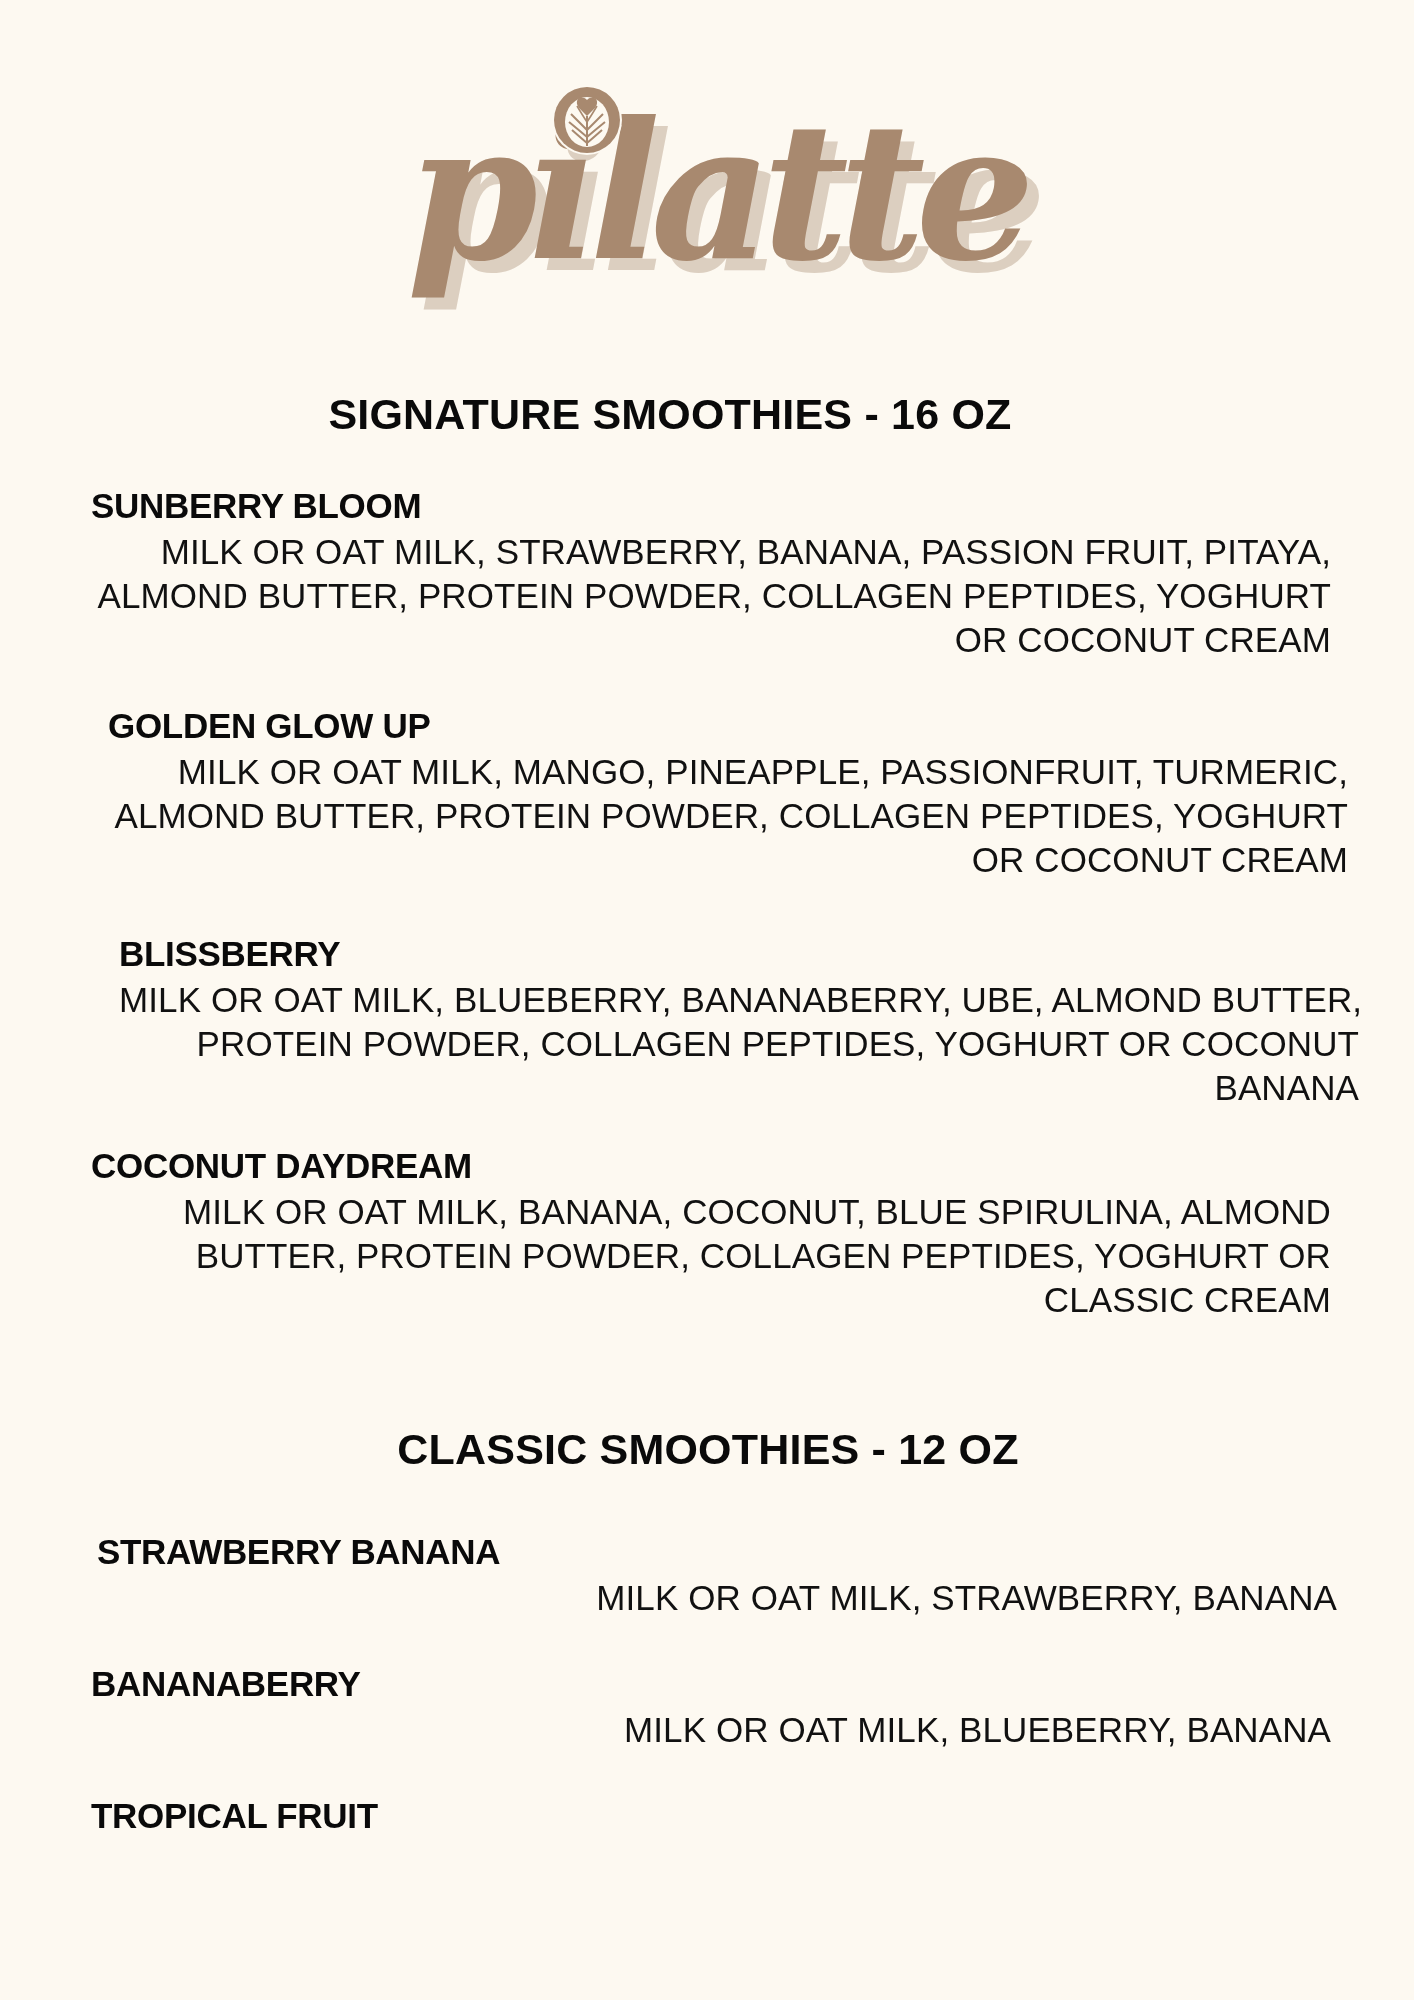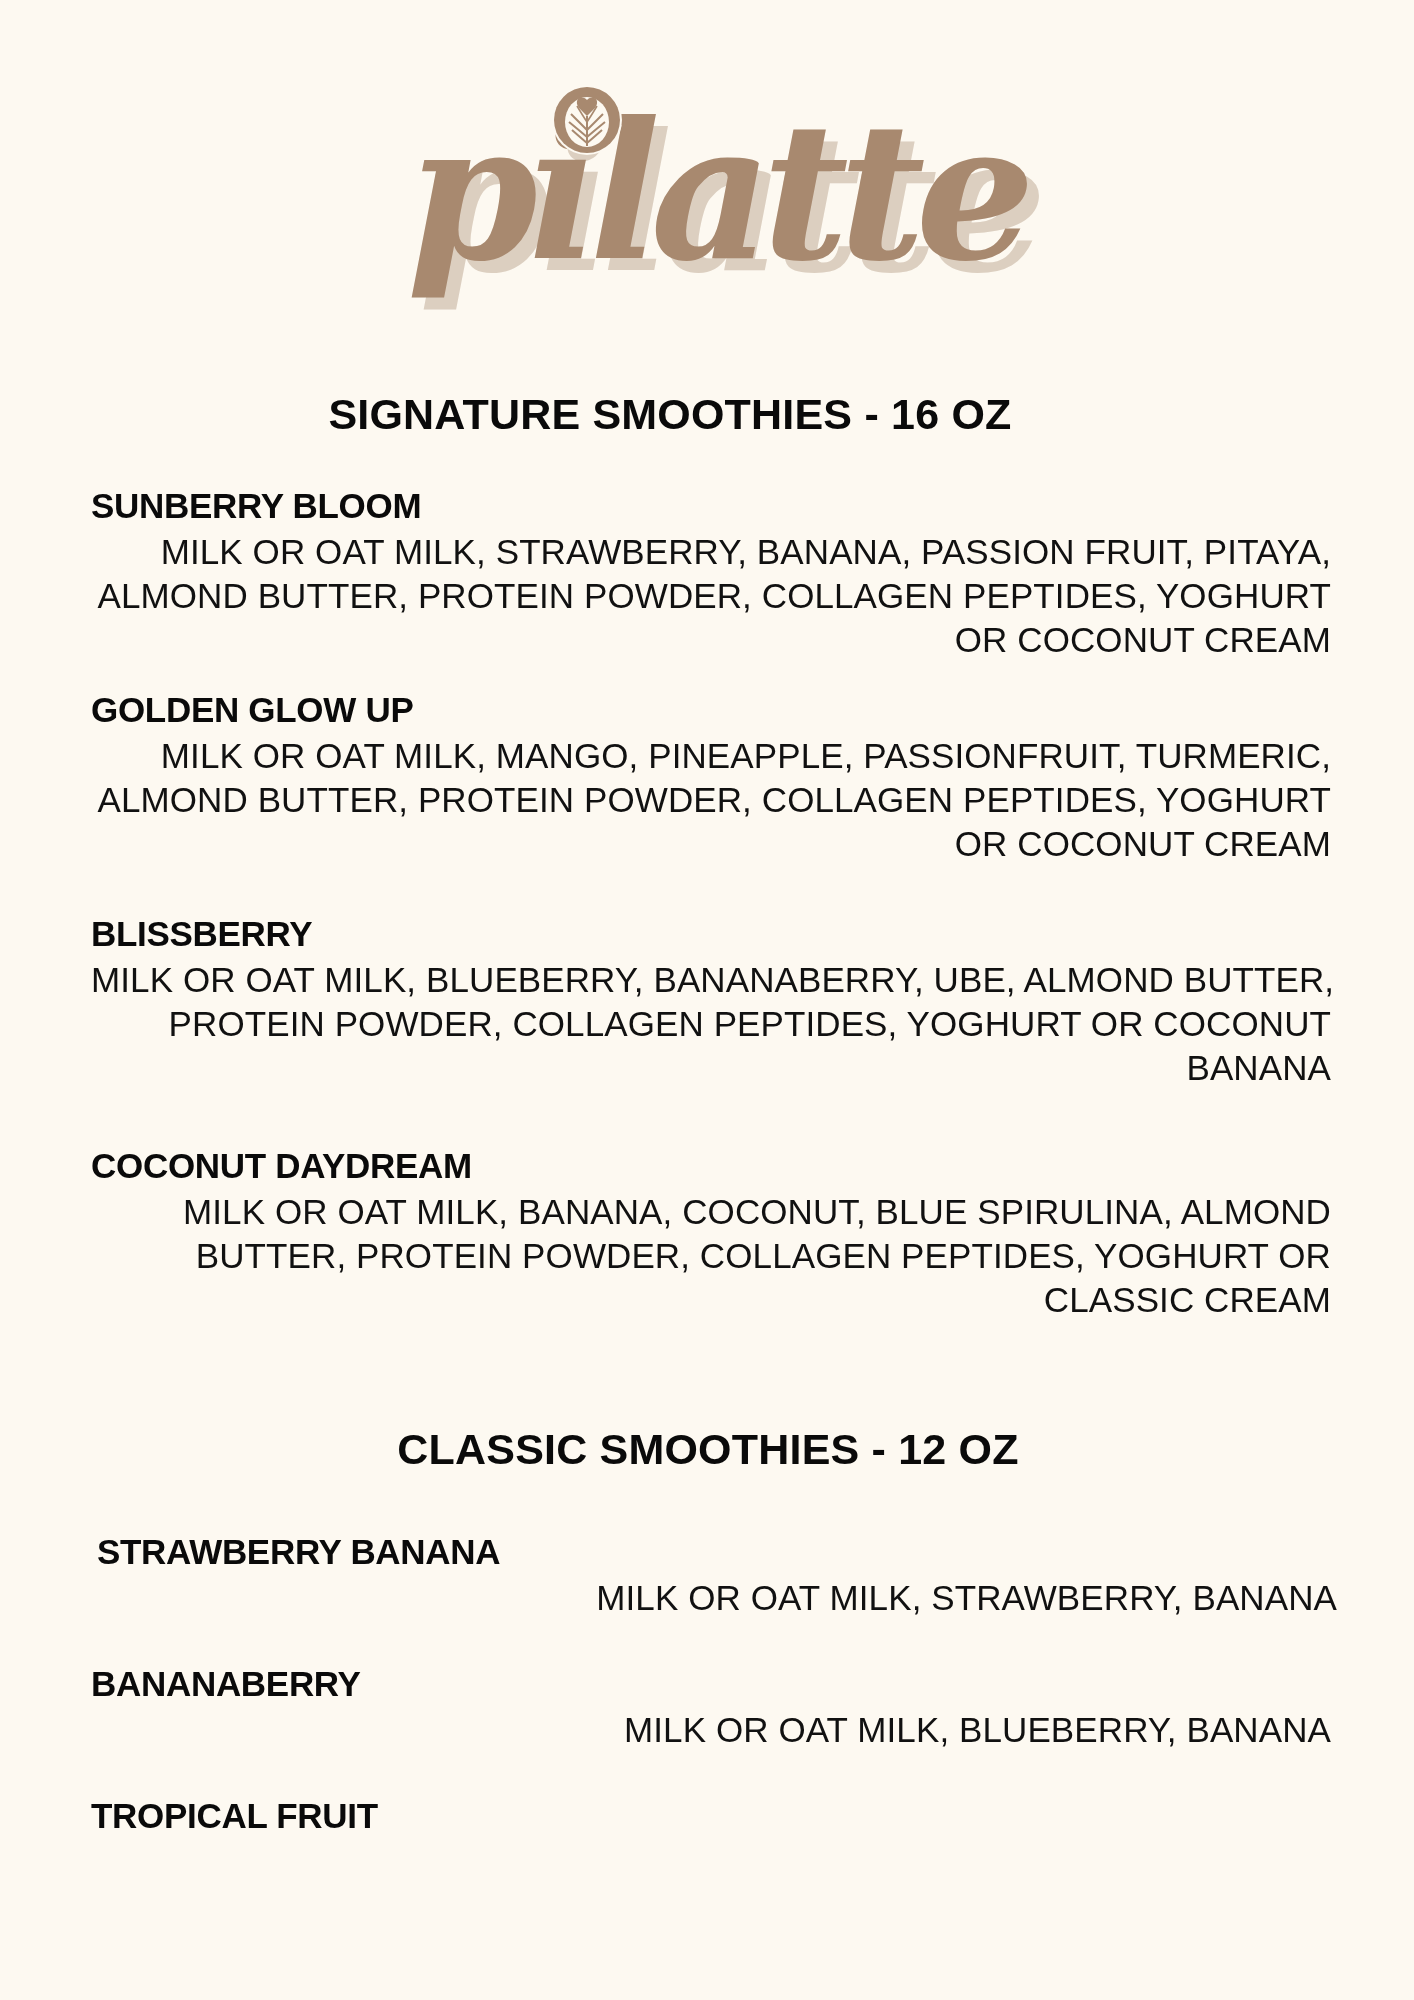--- a/index.html
+++ b/index.html
@@ -85,28 +85,28 @@
 
 <h2 class="section-heading" style="top:389px;">SIGNATURE SMOOTHIES - 16 OZ</h2>
 
 <div class="item" style="top:484px;">
   <div class="item-title">SUNBERRY BLOOM</div>
   <div class="item-line">MILK OR OAT MILK, STRAWBERRY, BANANA, PASSION FRUIT, PITAYA,</div>
   <div class="item-line">ALMOND BUTTER, PROTEIN POWDER, COLLAGEN PEPTIDES, YOGHURT</div>
   <div class="item-line">OR COCONUT CREAM</div>
 </div>
 
-<div class="item" style="top:688px;">
+<div class="item" style="top:704px;margin-left:17px;">
   <div class="item-title">GOLDEN GLOW UP</div>
   <div class="item-line">MILK OR OAT MILK, MANGO, PINEAPPLE, PASSIONFRUIT, TURMERIC,</div>
   <div class="item-line">ALMOND BUTTER, PROTEIN POWDER, COLLAGEN PEPTIDES, YOGHURT</div>
   <div class="item-line">OR COCONUT CREAM</div>
 </div>
 
-<div class="item" style="top:912px;">
+<div class="item" style="top:932px;margin-left:28px;">
   <div class="item-title">BLISSBERRY</div>
   <div class="item-line">MILK OR OAT MILK, BLUEBERRY, BANANABERRY, UBE, ALMOND BUTTER,</div>
   <div class="item-line">PROTEIN POWDER, COLLAGEN PEPTIDES, YOGHURT OR COCONUT</div>
   <div class="item-line">BANANA</div>
 </div>
 
 <div class="item" style="top:1144px;">
   <div class="item-title">COCONUT DAYDREAM</div>
   <div class="item-line">MILK OR OAT MILK, BANANA, COCONUT, BLUE SPIRULINA, ALMOND</div>
   <div class="item-line">BUTTER, PROTEIN POWDER, COLLAGEN PEPTIDES, YOGHURT OR</div>

